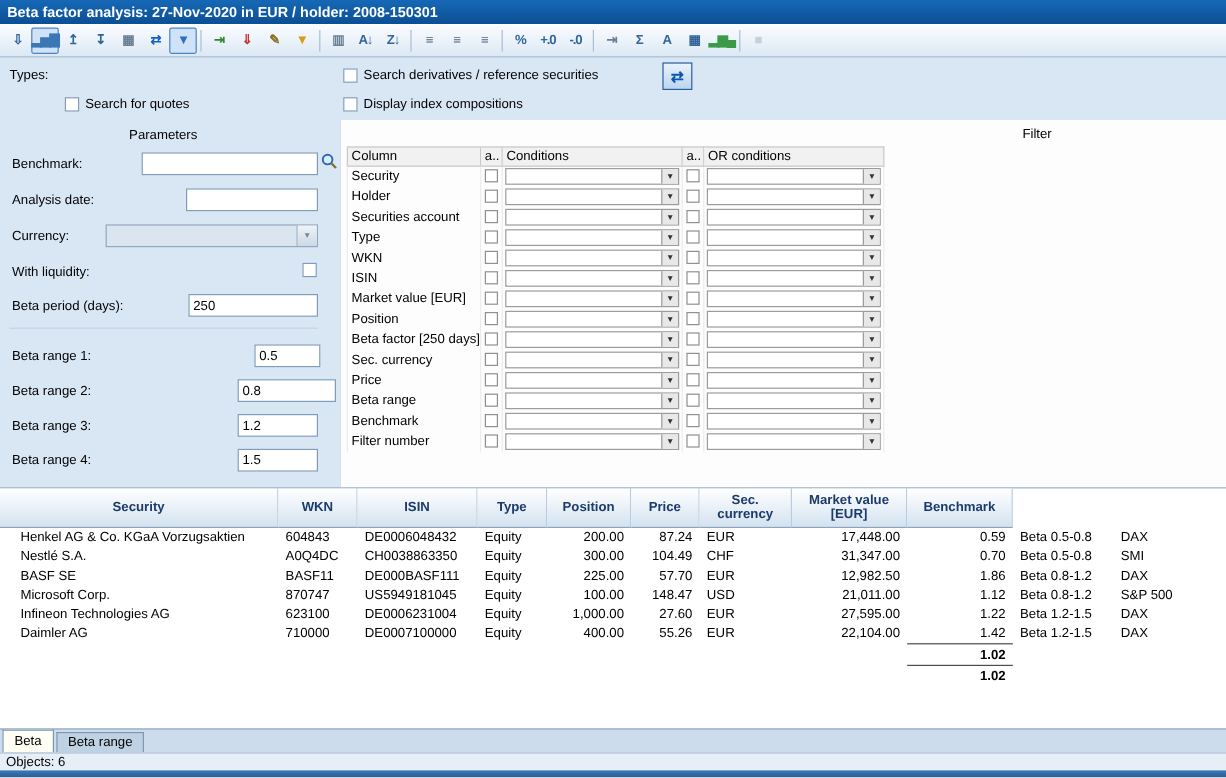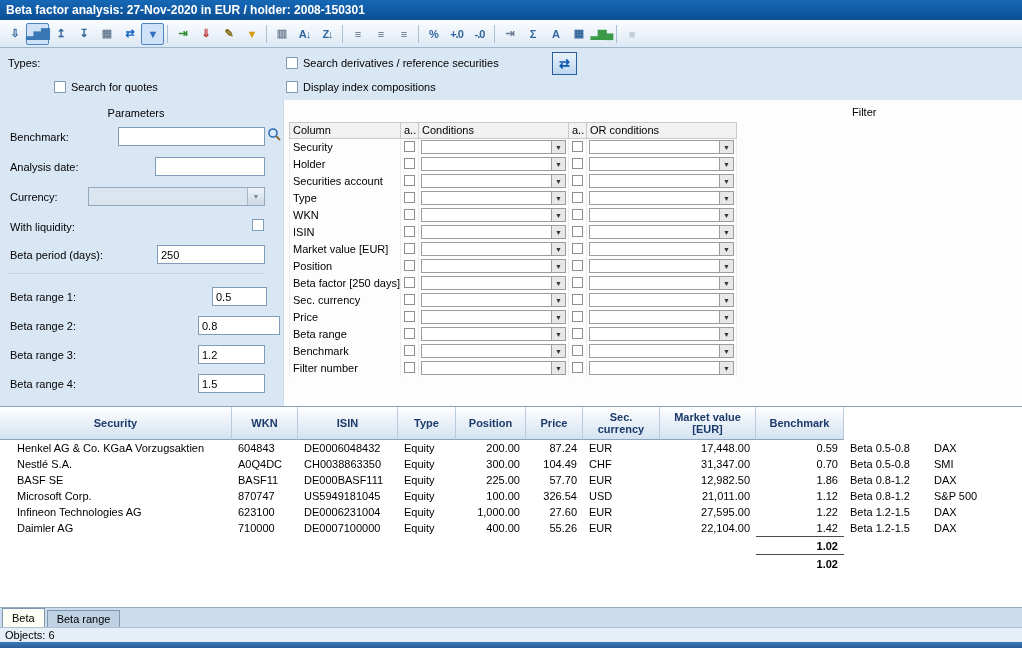--- a/index.html
+++ b/index.html
@@ -565,21 +565,21 @@
           <div class="res-cell al-r">1.86</div>
           <div class="res-cell">Beta 0.8-1.2</div>
           <div class="res-cell">DAX</div>
         </div>
         <div class="res-grid res-row">
           <div class="res-cell sec-indent">Microsoft Corp.</div>
           <div class="res-cell">870747</div>
           <div class="res-cell">US5949181045</div>
           <div class="res-cell">Equity</div>
           <div class="res-cell al-r">100.00</div>
-          <div class="res-cell al-r">326.54</div>
+          <div class="res-cell al-r">148.47</div>
           <div class="res-cell">USD</div>
           <div class="res-cell al-r">21,011.00</div>
           <div class="res-cell al-r">1.12</div>
           <div class="res-cell">Beta 0.8-1.2</div>
           <div class="res-cell">S&amp;P 500</div>
         </div>
         <div class="res-grid res-row">
           <div class="res-cell sec-indent">Infineon Technologies AG</div>
           <div class="res-cell">623100</div>
           <div class="res-cell">DE0006231004</div>

